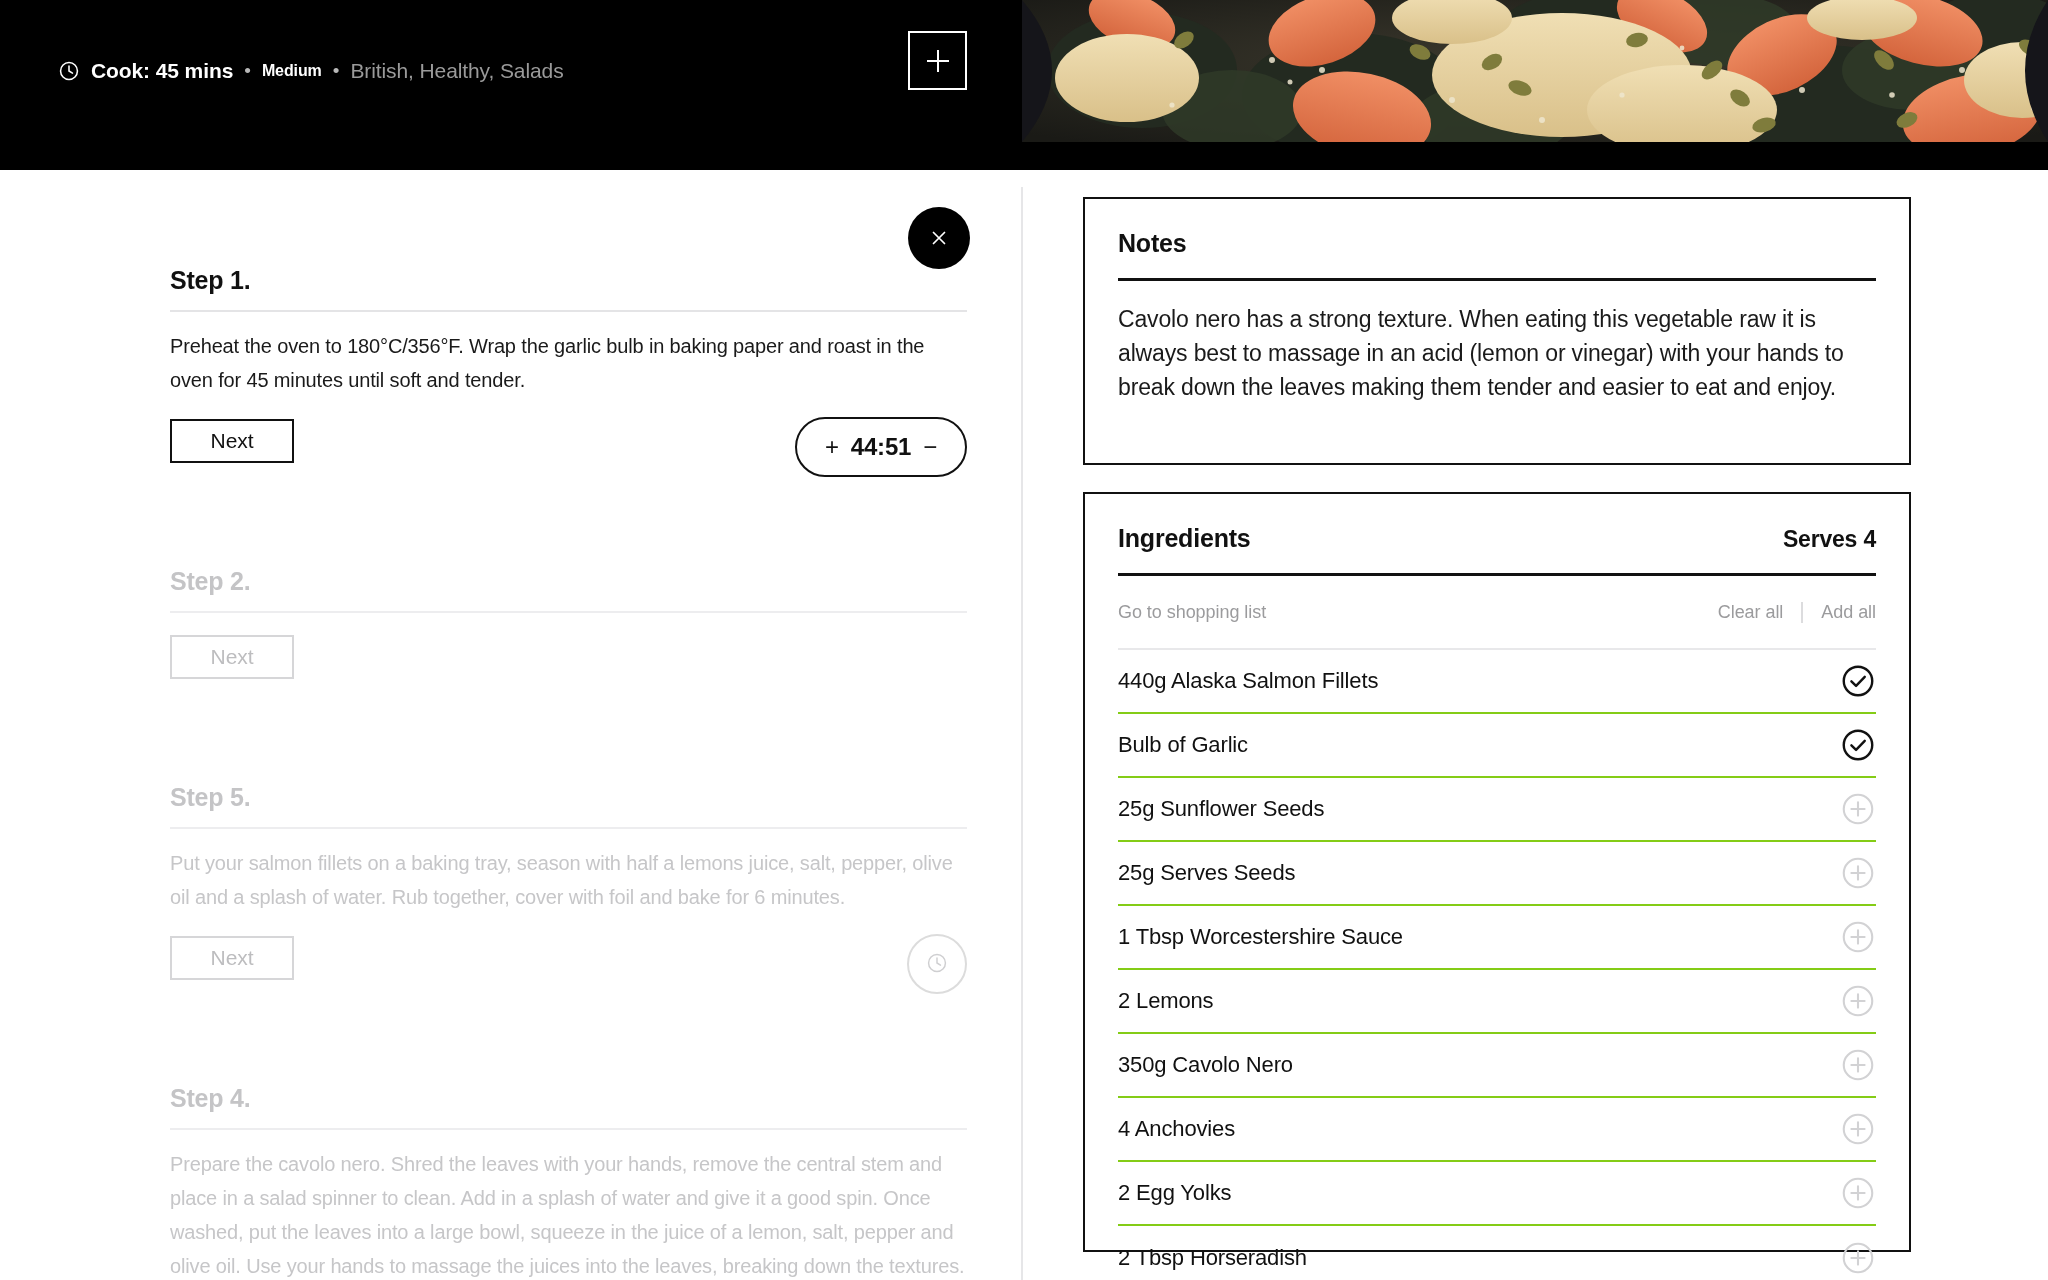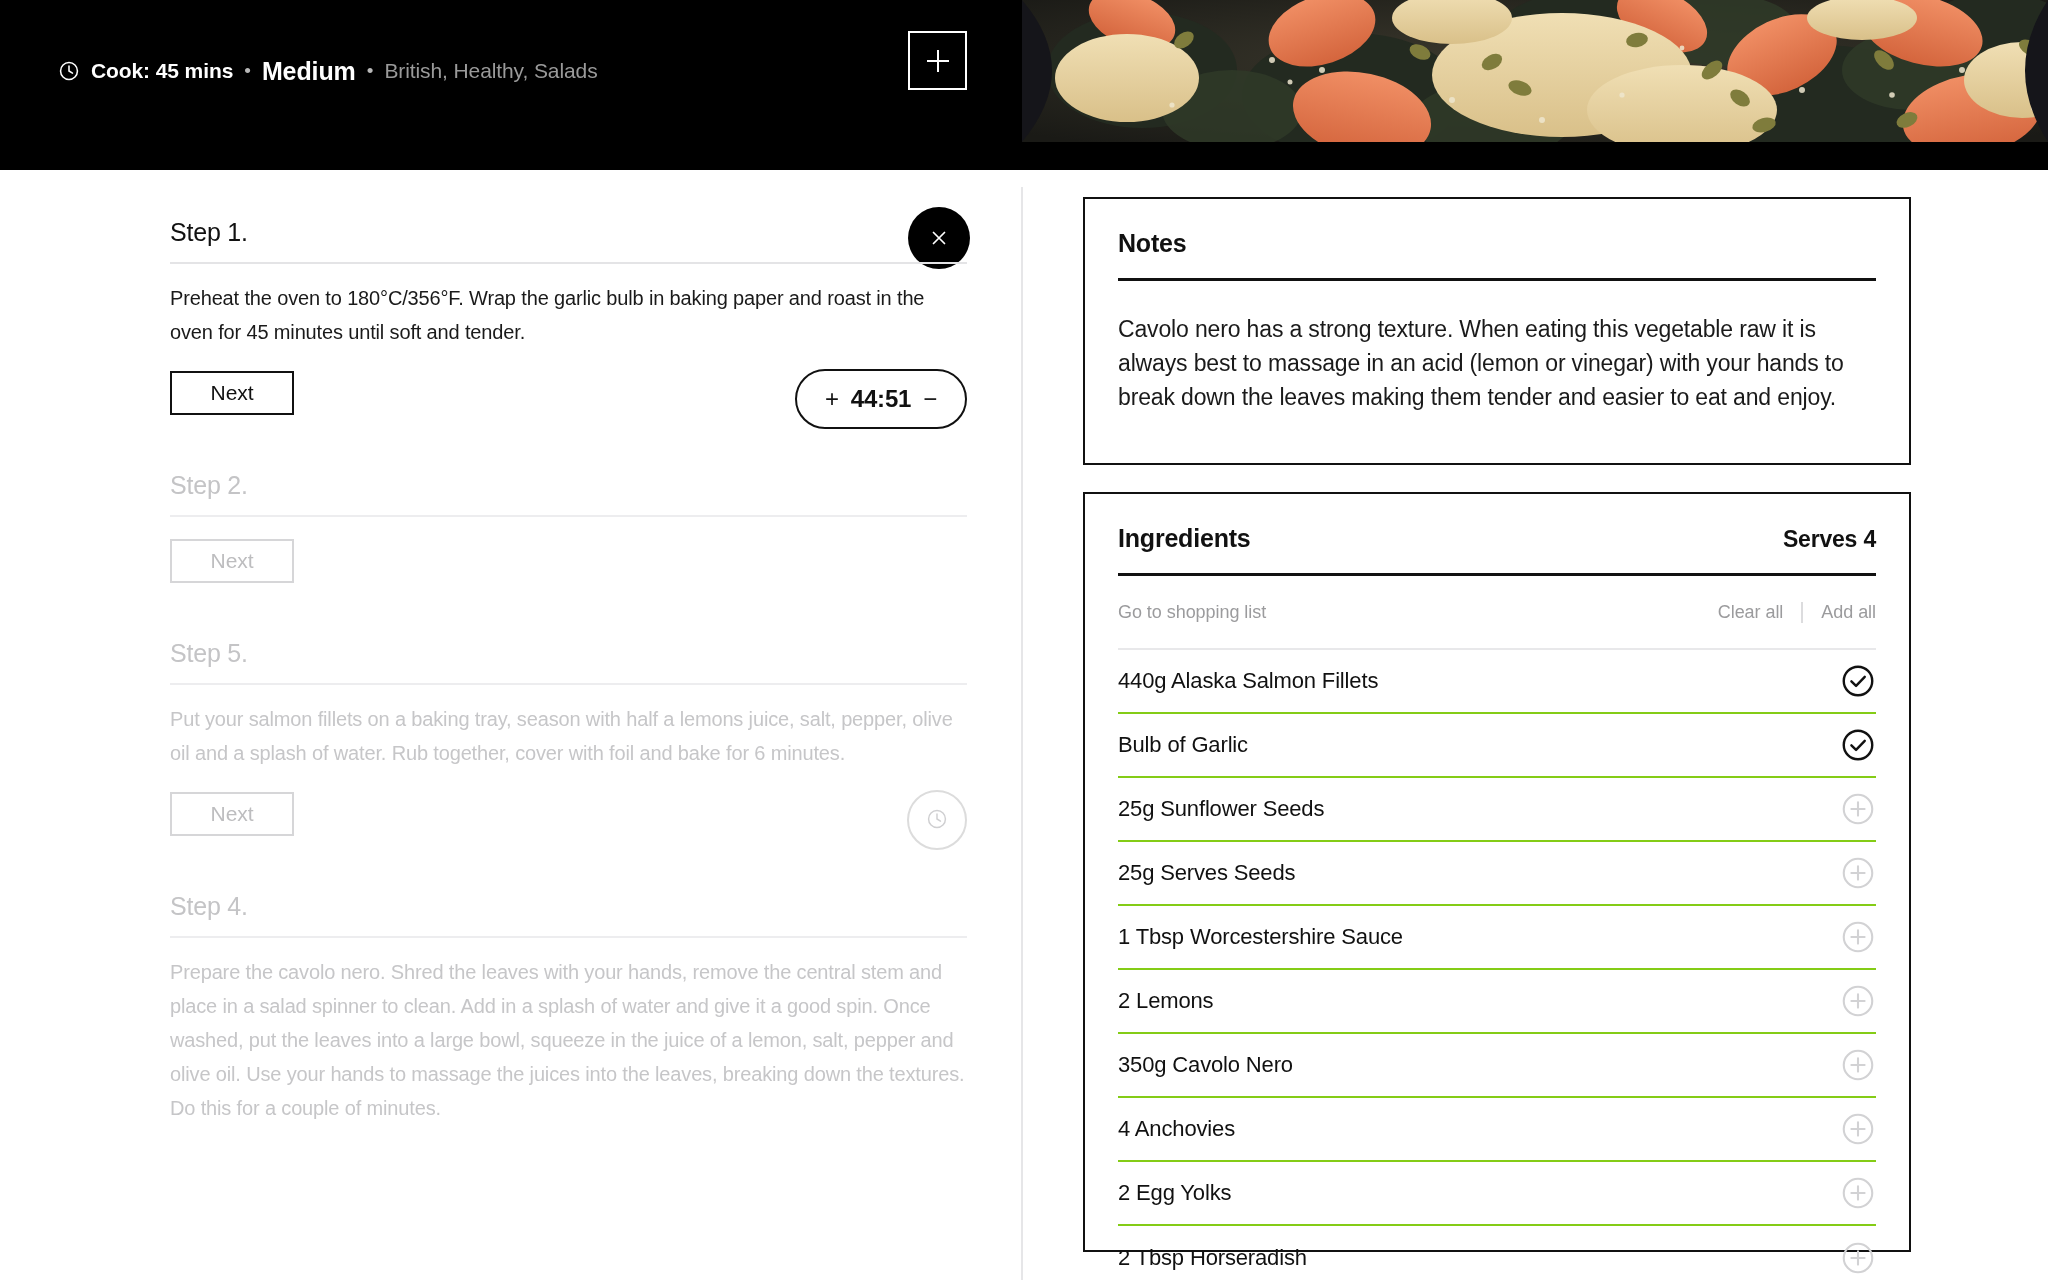--- a/index.html
+++ b/index.html
@@ -15,21 +15,21 @@
   
   .header { position:absolute; top:0; left:0; width:2048px; height:170px; background:#000; overflow:hidden; }
   .header-bar {
     position:absolute; top:0; left:0; width:1022px; height:142px;
     background:#000; display:flex; align-items:center;
   }
   .meta { display:flex; align-items:center; margin-left:58px; height:142px; }
   .clock-icon { width:22px; height:22px; margin-right:11px; flex:none; display:block; }
   .meta-cook { color:#fff; font-size:21px; font-weight:700; letter-spacing:-0.1px; white-space:nowrap; }
   .meta-sep { color:#b8b8b8; font-size:19px; margin:0 11px; }
-  .meta-diff { color:#fff; font-size:25px; font-weight:700; letter-spacing:-0.1px; white-space:nowrap; }
+  .meta-diff { color:#fff; font-size:16px; font-weight:700; letter-spacing:-0.1px; white-space:nowrap; }
   .meta-tags { color:#9a9a9a; font-size:21px; font-weight:400; letter-spacing:-0.1px; white-space:nowrap; }
 
   .add-btn {
     position:absolute; left:908px; top:31px; width:59px; height:59px;
     border:2px solid #fff; background:transparent; cursor:pointer;
     display:flex; align-items:center; justify-content:center;
   }
   .add-btn .plus { position:relative; width:22px; height:22px; display:block; }
   .add-btn .plus:before, .add-btn .plus:after {
     content:""; position:absolute; background:#fff;
@@ -49,21 +49,21 @@
   .steps-col { position:absolute; left:0; top:0; width:1021px; height:1138px; overflow:hidden; }
   .close-btn {
     position:absolute; left:908px; top:65px; width:62px; height:62px; border-radius:50%;
     background:#000; border:none; cursor:pointer; display:flex; align-items:center; justify-content:center;
   }
   .close-btn svg { display:block; }
 
   .steps-inner { position:absolute; left:170px; top:0; width:797px; }
 
   .step { margin-bottom:0; }
-  .step-title { font-size:25px; font-weight:400; letter-spacing:-0.2px; color:#111; line-height:1; }
+  .step-title { font-size:25px; font-weight:700; letter-spacing:-0.2px; color:#111; line-height:1;margin-top:48px; }
   .step-rule { height:2px; background:#e4e4e6; margin-top:17px; }
   .step-body { font-size:20px; line-height:34px; color:#1a1a1a; letter-spacing:-0.15px; margin-top:17px; }
   .step-actions { margin-top:22px; height:56px; position:relative; }
   .next-btn {
     position:absolute; left:0; top:0; width:124px; height:44px;
     border:2px solid #111; background:#fff; cursor:pointer;
     font-family:"Liberation Sans", sans-serif; font-size:21px; color:#111; letter-spacing:-0.1px;
   }
   .timer-pill {
     position:absolute; right:0; top:-2px; height:60px; min-width:172px; padding:0 24px;
@@ -91,21 +91,21 @@
 
   .card { position:absolute; border:2px solid #111; background:#fff; }
   .card-notes { left:62px; top:55px; width:828px; height:268px; }
   .card-ing   { left:62px; top:350px; width:828px; height:760px; }
 
   .card-pad { padding:0 33px; }
   .panel-head { display:flex; align-items:flex-end; justify-content:space-between; padding-top:32px; }
   .panel-title { font-size:25px; font-weight:700; color:#111; letter-spacing:-0.2px; line-height:1; }
   .panel-serves { font-size:23px; font-weight:700; color:#111; letter-spacing:-0.2px; line-height:1; }
   .panel-rule { height:3px; background:#111; margin-top:22px; }
-  .notes-body { font-size:23px; line-height:34px; color:#1a1a1a; letter-spacing:-0.15px; margin-top:31px; }
+  .notes-body { font-size:23px; line-height:34px; color:#1a1a1a; letter-spacing:-0.15px; margin-top:21px; }
 
   .ing-links { display:flex; align-items:center; justify-content:space-between; padding-top:26px; padding-bottom:25px; }
   .link-muted { font-size:18px; color:#9b9b9d; letter-spacing:-0.05px; cursor:pointer; }
   .link-right { display:flex; align-items:center; gap:0; }
   .link-right .vsep { width:2px; height:21px; background:#dcdcde; margin:0 18px; display:block; }
 
   .ing-list { border-top:2px solid #e8e8ea; }
   .ing-row {
     display:flex; align-items:center; justify-content:space-between;
     height:64px; border-bottom:2px solid #84cc16;

